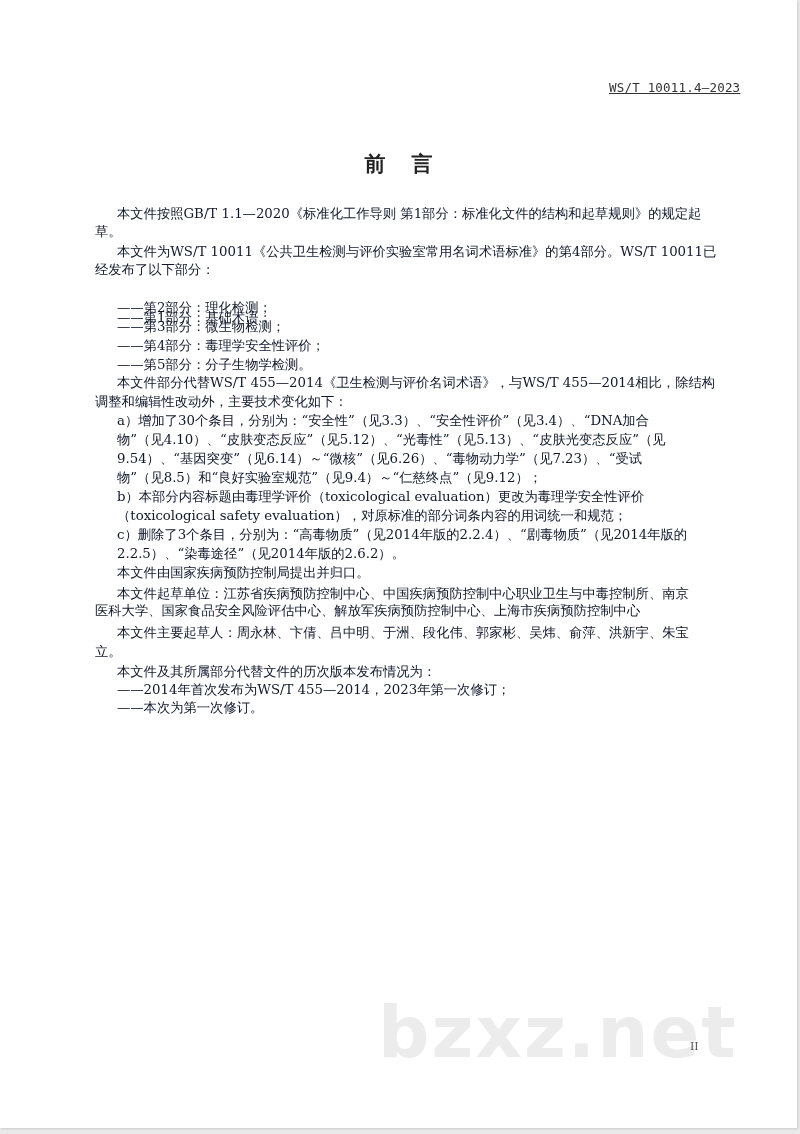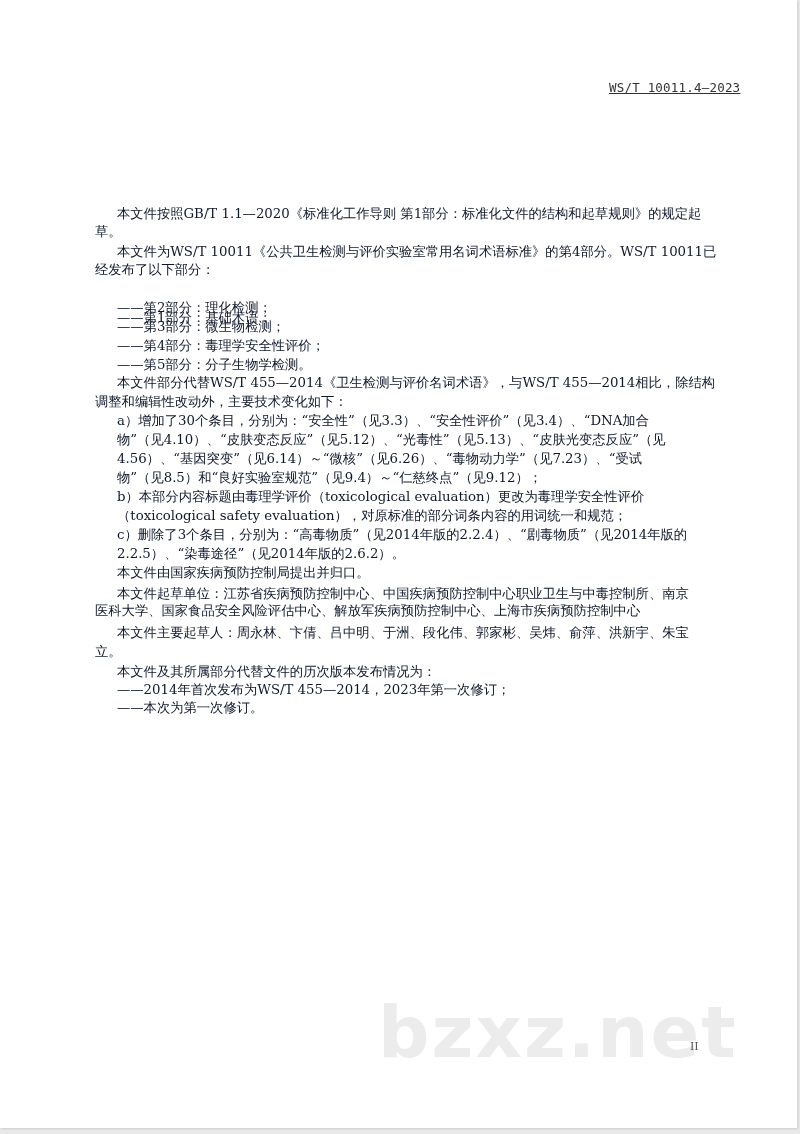--- a/index.html
+++ b/index.html
@@ -47,35 +47,36 @@
     z-index: 0;
   }
   .page-number { z-index: 1; }
 </style>
 </head>
 <body>
 
 <div class="page">
   <div class="watermark">bzxz.net</div>
   <div class="header-code">WS/T 10011.4—2023</div>
+  <div class="title">前言</div>
   <div id="body-lines">
       <div class="line ind" style="top: 205px;">本文件按照GB/T 1.1—2020《标准化工作导则 第1部分：标准化文件的结构和起草规则》的规定起</div>
       <div class="line" style="top: 223px;">草。</div>
       <div class="line ind" style="top: 243px;">本文件为WS/T 10011《公共卫生检测与评价实验室常用名词术语标准》的第4部分。WS/T 10011已</div>
       <div class="line" style="top: 261px;">经发布了以下部分：</div>
       <div class="line ind" style="top: 280px; margin-top: 29px;">——第1部分：基础术语；</div>
       <div class="line ind" style="top: 299px;">——第2部分：理化检测；</div>
       <div class="line ind" style="top: 318px;">——第3部分：微生物检测；</div>
       <div class="line ind" style="top: 337px;">——第4部分：毒理学安全性评价；</div>
       <div class="line ind" style="top: 356px;">——第5部分：分子生物学检测。</div>
       <div class="line ind" style="top: 374px;">本文件部分代替WS/T 455—2014《卫生检测与评价名词术语》，与WS/T 455—2014相比，除结构</div>
       <div class="line" style="top: 393px;">调整和编辑性改动外，主要技术变化如下：</div>
       <div class="line ind" style="top: 412px;">a）增加了30个条目，分别为：“安全性”（见3.3）、“安全性评价”（见3.4）、“DNA加合</div>
       <div class="line ind" style="top: 431px;">物”（见4.10）、“皮肤变态反应”（见5.12）、“光毒性”（见5.13）、“皮肤光变态反应”（见</div>
-      <div class="line ind" style="top: 450px;">4.56）、“基因突变”（见6.14）～“微核”（见6.26）、“毒物动力学”（见7.23）、“受试</div>
+      <div class="line ind" style="top: 450px;">9.54）、“基因突变”（见6.14）～“微核”（见6.26）、“毒物动力学”（见7.23）、“受试</div>
       <div class="line ind" style="top: 469px;">物”（见8.5）和“良好实验室规范”（见9.4）～“仁慈终点”（见9.12）；</div>
       <div class="line ind" style="top: 488px;">b）本部分内容标题由毒理学评价（toxicological evaluation）更改为毒理学安全性评价</div>
       <div class="line ind" style="top: 507px; text-align: center;">（toxicological safety evaluation），对原标准的部分词条内容的用词统一和规范；</div>
       <div class="line ind" style="top: 526px;">c）删除了3个条目，分别为：“高毒物质”（见2014年版的2.2.4）、“剧毒物质”（见2014年版的</div>
       <div class="line ind" style="top: 545px;">2.2.5）、“染毒途径”（见2014年版的2.6.2）。</div>
       <div class="line ind" style="top: 564px;">本文件由国家疾病预防控制局提出并归口。</div>
       <div class="line ind" style="top: 585px;">本文件起草单位：江苏省疾病预防控制中心、中国疾病预防控制中心职业卫生与中毒控制所、南京</div>
       <div class="line" style="top: 602px;">医科大学、国家食品安全风险评估中心、解放军疾病预防控制中心、上海市疾病预防控制中心</div>
       <div class="line ind" style="top: 624px;">本文件主要起草人：周永林、卞倩、吕中明、于洲、段化伟、郭家彬、吴炜、俞萍、洪新宇、朱宝</div>
       <div class="line" style="top: 643px;">立。</div>

